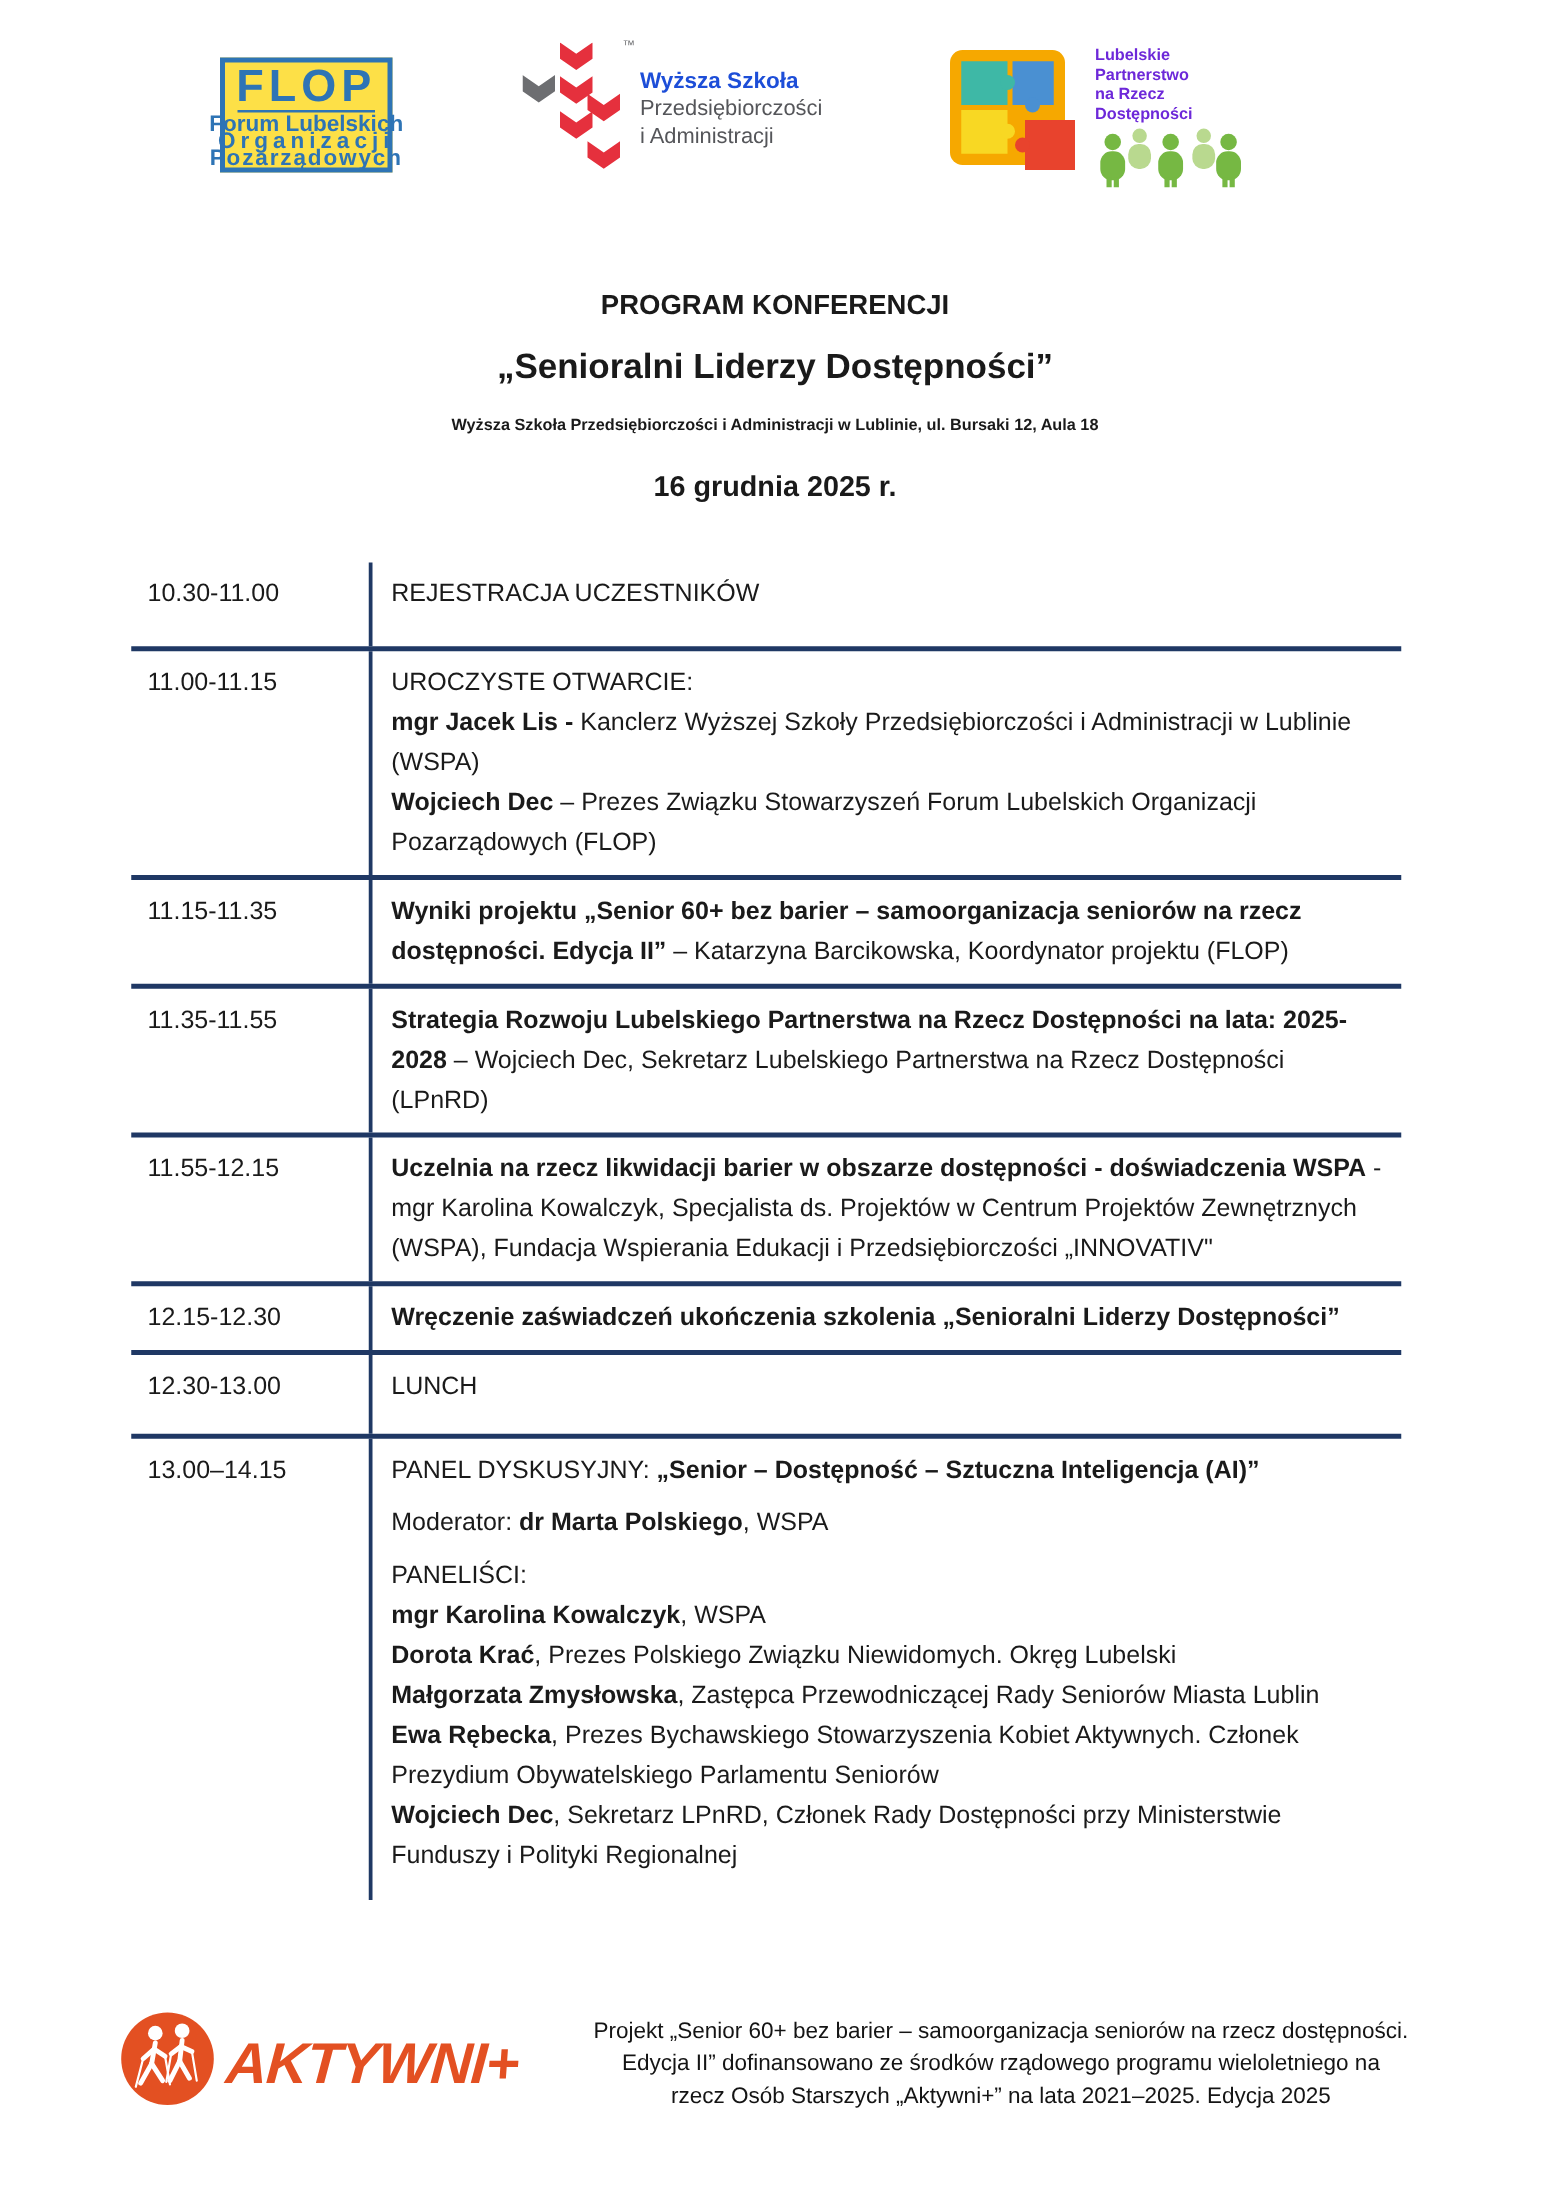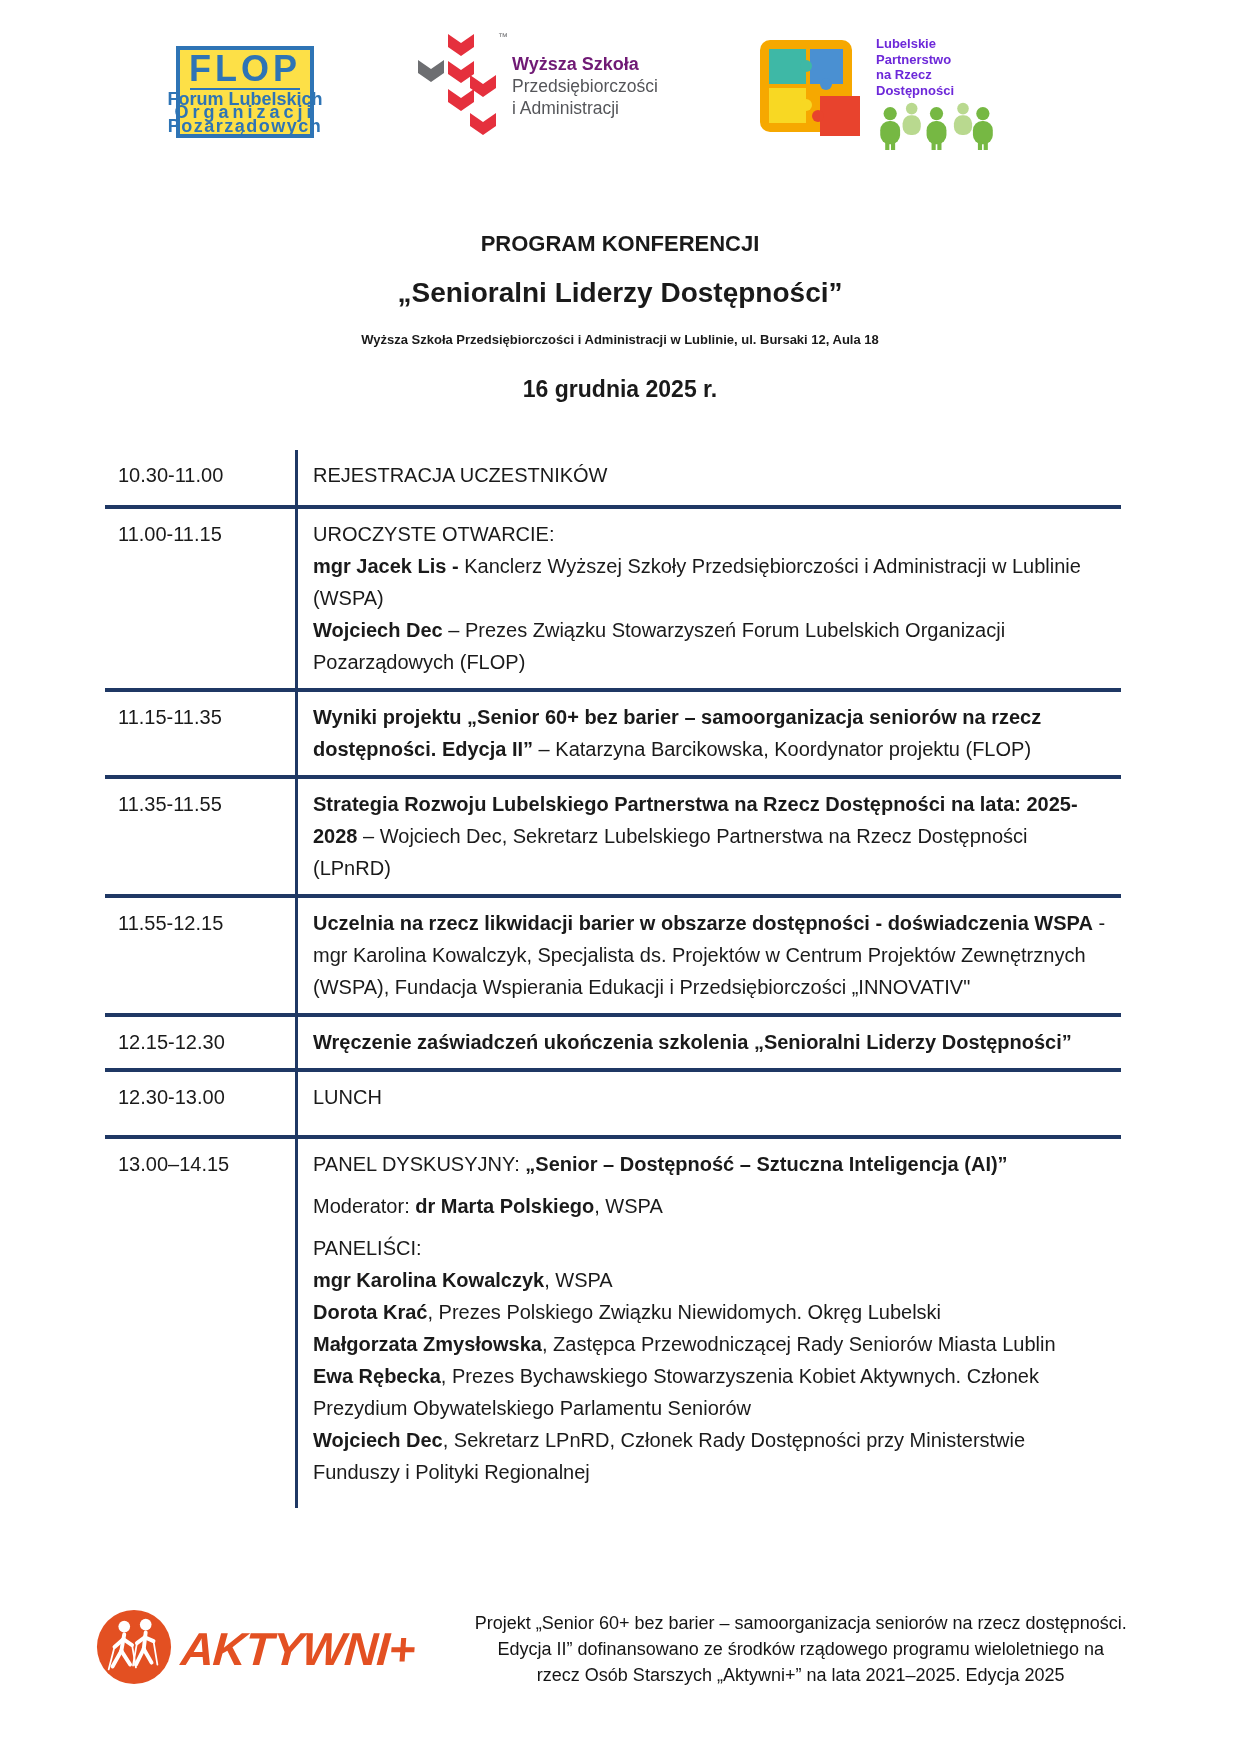--- a/index.html
+++ b/index.html
@@ -17,21 +17,21 @@
   .flop-acronym{font-size:36px;font-weight:bold;color:#2e74b5;letter-spacing:4px;line-height:36px;}
   .flop-rule{width:110px;height:3px;background:#2e74b5;margin:1px 0 3px;}
   .flop-sub{font-size:18px;font-weight:bold;color:#2e74b5;line-height:13.5px;white-space:nowrap;}
   .flop-sub.s2{letter-spacing:4px;}
   .flop-sub.s3{letter-spacing:1.5px;}
 
   #wspa-logo{left:418px;top:34px;display:flex;align-items:center;gap:16px;}
   .wspa-mark{position:relative;width:78px;height:104px;}
   .wspa-tm{position:absolute;top:-3px;right:-12px;font-size:10px;color:#6d6e71;}
   .wspa-text{font-size:17.5px;line-height:22px;color:#55565a;}
-  .wspa-text .l1{font-weight:bold;font-size:18px;color:#701a75;}
+  .wspa-text .l1{font-weight:bold;font-size:18px;color:#1d4ed8;}
 
   #lpnrd-logo{left:760px;top:36px;display:flex;gap:12px;align-items:flex-start;}
   .lpnrd-right{display:flex;flex-direction:column;}
   .lpnrd-line{font-size:13px;font-weight:bold;line-height:15.5px;color:#6d28d9;}
   .lpnrd-people{margin-top:4px;align-self:center;}
 
   
   #title-block{left:0;top:230px;width:100%;text-align:center;}
   .t-kicker{font-size:22px;font-weight:bold;line-height:28px;margin:0 0 18px;}
   .t-main{font-size:28px;font-weight:bold;line-height:34px;margin:0 0 17px;}
@@ -41,21 +41,21 @@
   
   #schedule{left:105px;top:450px;width:1016px;}
   .s-row{display:flex;border-bottom:4px solid #1f3864;}
   .s-row:last-child{border-bottom:none;}
   .s-time{width:190px;flex-shrink:0;box-sizing:border-box;padding:9px 0 0 13px;
     font-size:20px;line-height:32px;white-space:nowrap;}
   .s-content{flex:1;border-left:3px solid #1f3864;padding:9px 14px 10px 15px;
     font-size:20px;line-height:32px;}
   .s-content p{margin:0;}
   .s-content b{font-weight:bold;}
-  .s-row:nth-child(1) .s-content{padding-bottom:14px;}
+  .s-row:nth-child(1) .s-content{padding-bottom:26px;}
   .s-row:nth-child(7) .s-content{padding-bottom:22px;}
   .s-row:nth-child(8) .s-content{padding-bottom:20px;}
   .s-row:nth-child(8) p:nth-child(1),
   .s-row:nth-child(8) p:nth-child(2){margin-bottom:10px;}
 
   
   #footer{left:95px;top:1608px;width:1052px;display:flex;align-items:center;gap:40px;}
   #aktywni-logo{display:flex;align-items:center;gap:8px;flex-shrink:0;}
   .akt-word{font-size:46px;font-weight:bold;font-style:italic;color:#e35022;
     letter-spacing:-1px;transform:skewX(-4deg);white-space:nowrap;}

